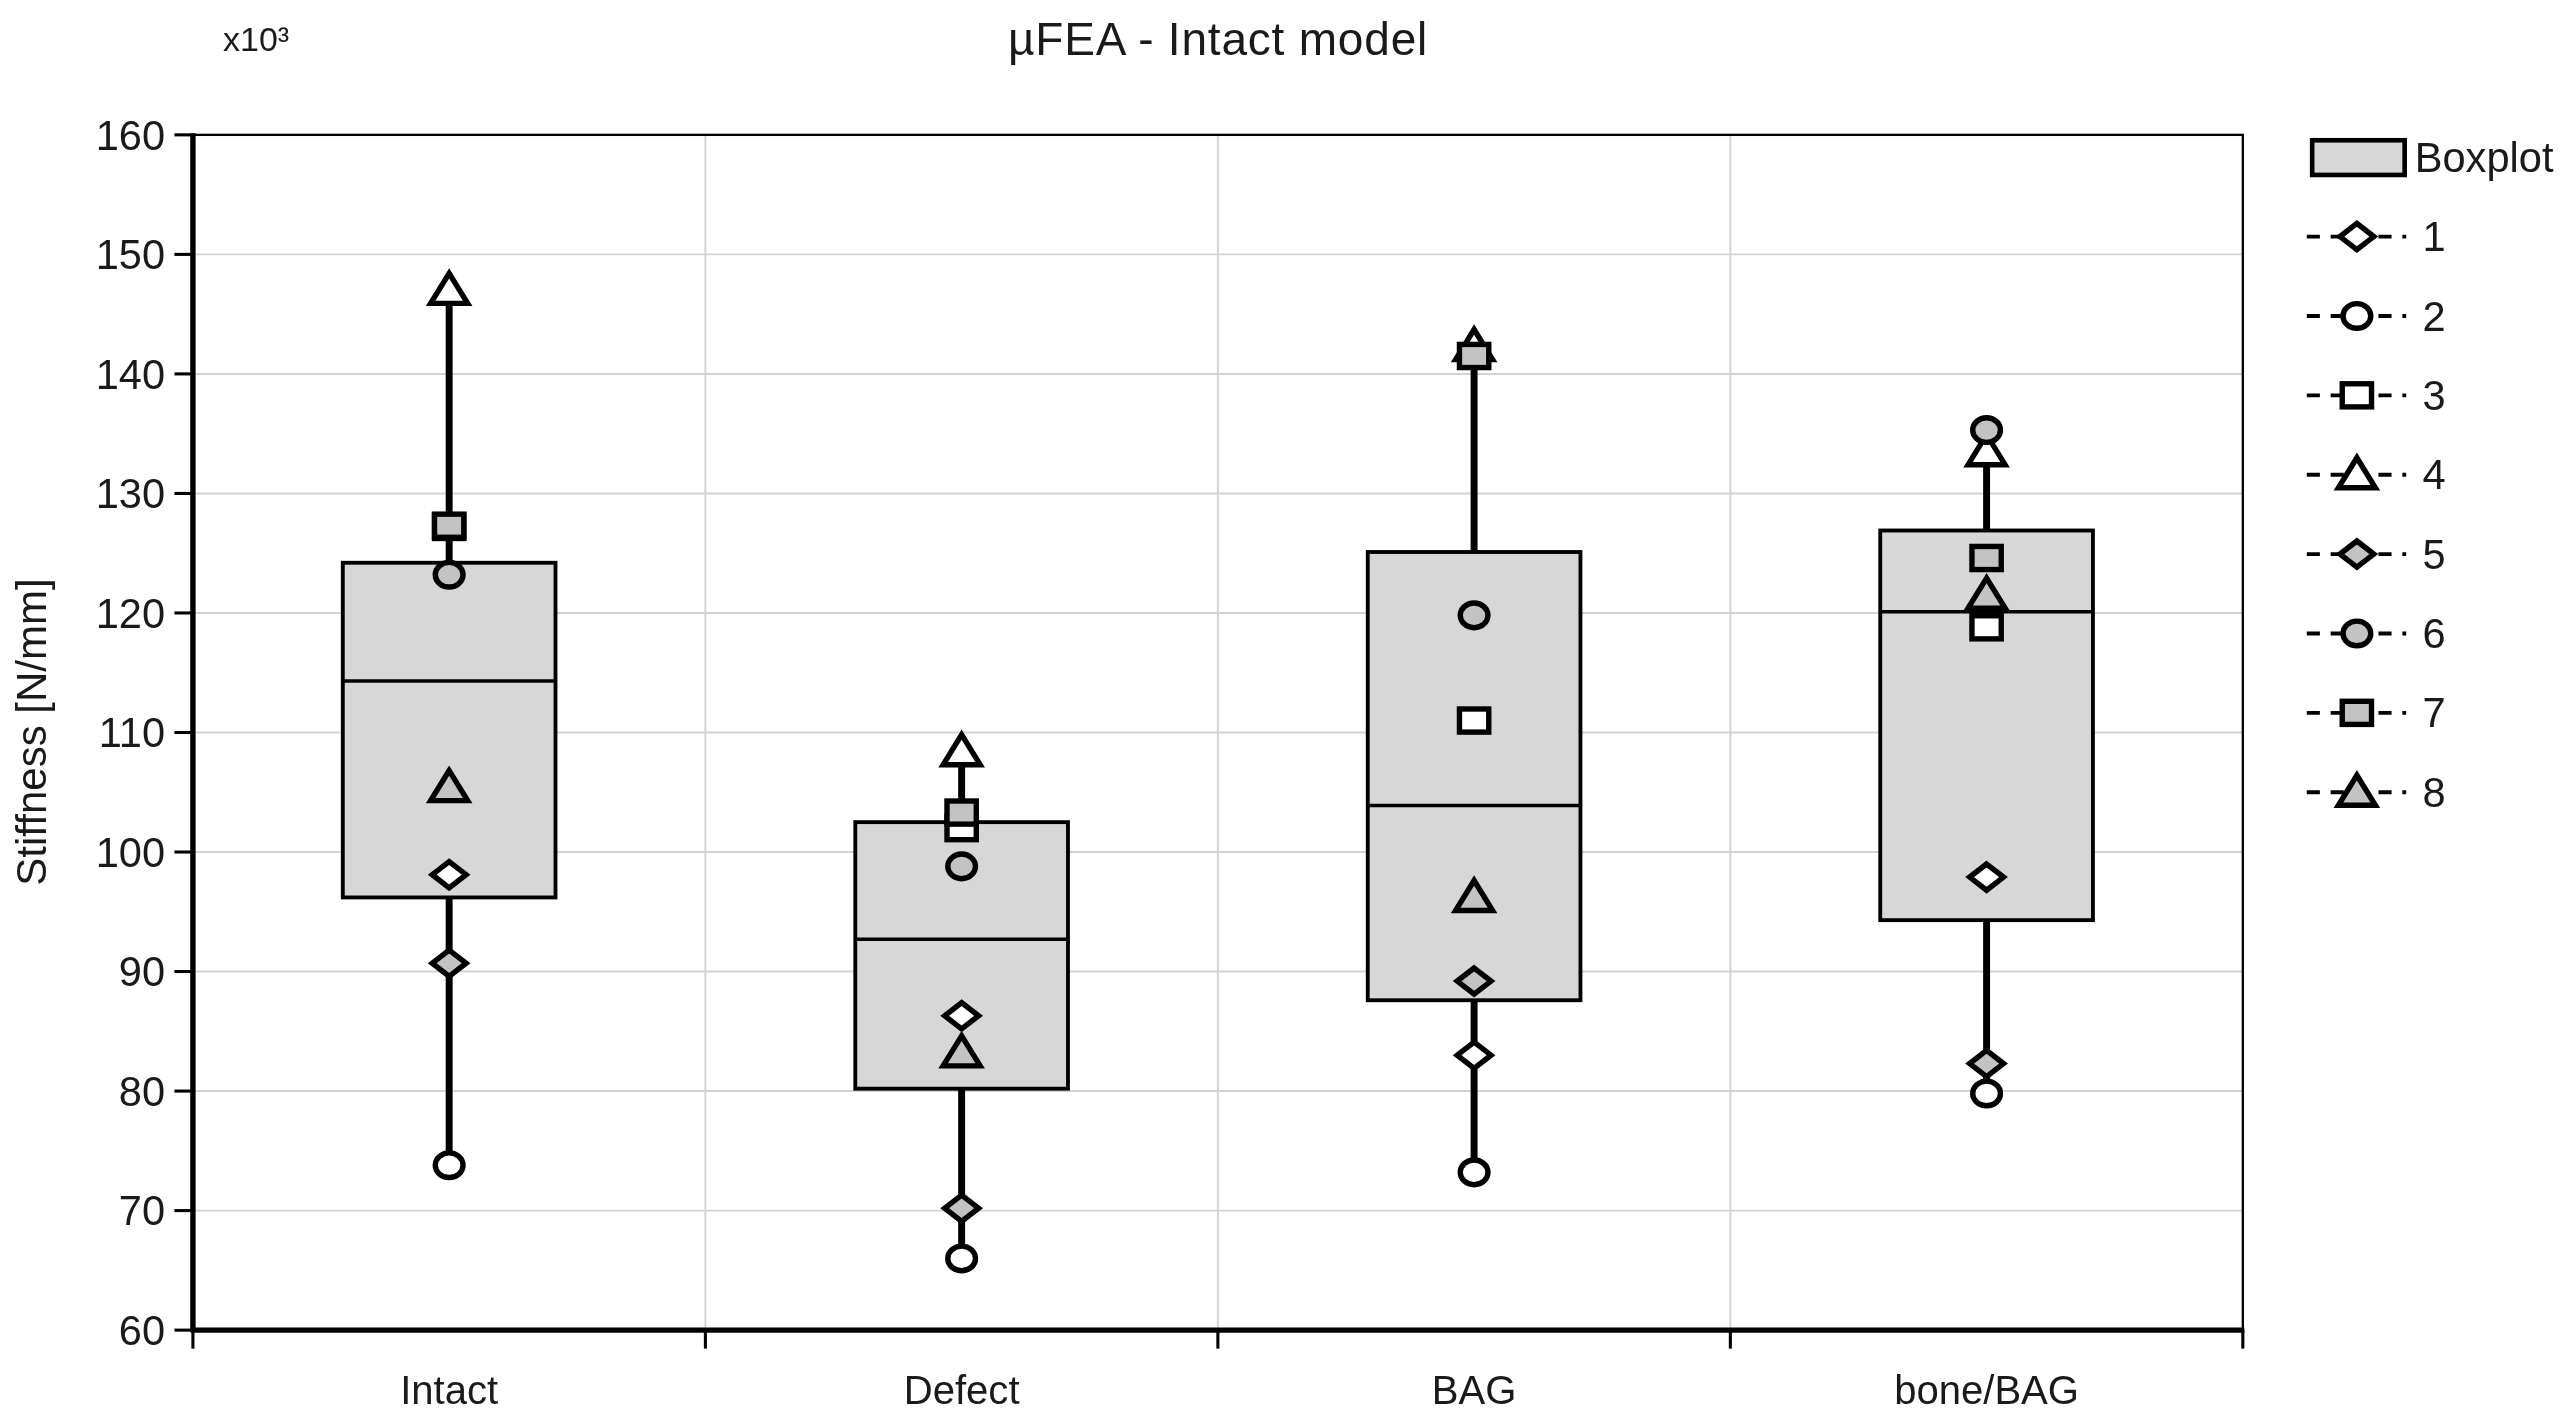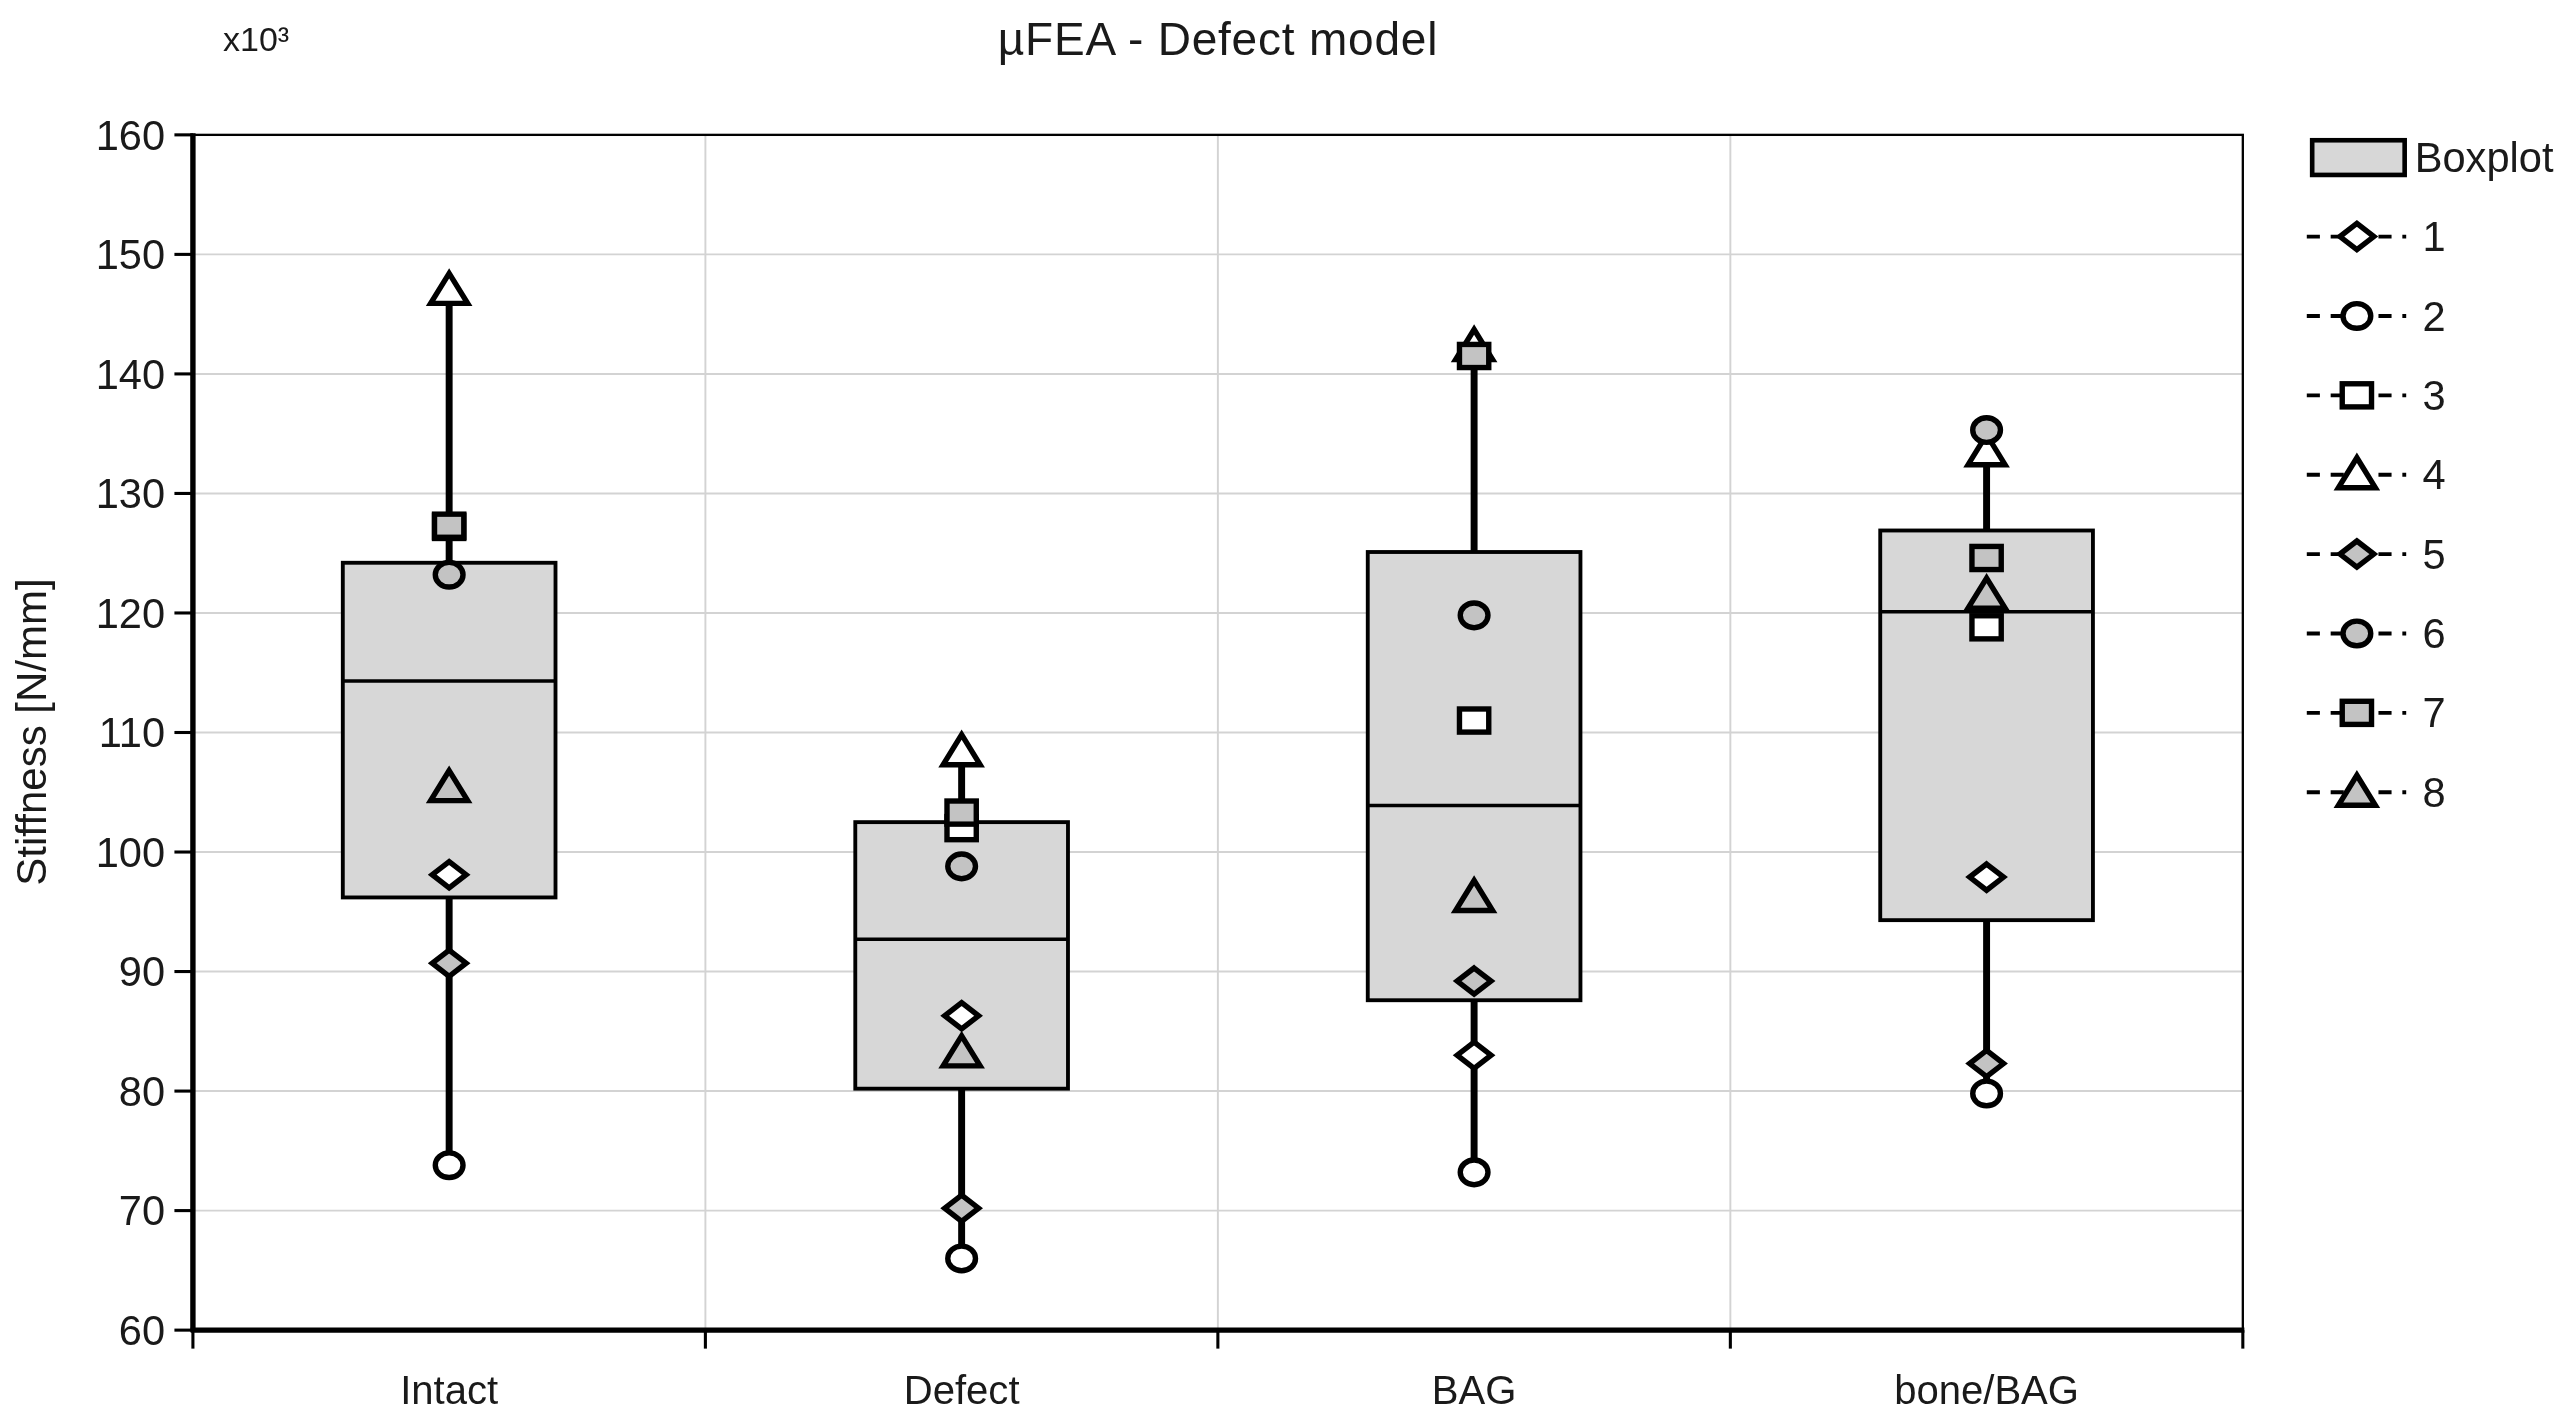--- a/index.html
+++ b/index.html
@@ -11,21 +11,21 @@
   .y-mult{position:absolute;left:188px;top:20px;font-size:34px;color:#1a1a1a;margin-left:35px;}
   .y-title{position:absolute;left:32px;top:732px;transform:translate(-50%,-50%) rotate(-90deg);
        white-space:nowrap;font-size:42px;color:#1a1a1a;}
   svg text{font-family:"Liberation Sans",sans-serif;fill:#1a1a1a;}
 </style>
 </head>
 <body>
 
 <div id="chart-root">
   <div class="y-mult">x10³</div>
-  <div class="chart-title">µFEA - Defect model</div>
+  <div class="chart-title">µFEA - Intact model</div>
   <div class="y-title">Stiffness [N/mm]</div>
   <svg id="plot" width="2576" height="1428" viewBox="0 0 3342 1853">
       <line x1="250" y1="1570.9" x2="2910" y2="1570.9" stroke="#d3d3d3" stroke-width="2.5"></line>
       <line x1="250" y1="1415.8" x2="2910" y2="1415.8" stroke="#d3d3d3" stroke-width="2.5"></line>
       <line x1="250" y1="1260.7" x2="2910" y2="1260.7" stroke="#d3d3d3" stroke-width="2.5"></line>
       <line x1="250" y1="1105.6" x2="2910" y2="1105.6" stroke="#d3d3d3" stroke-width="2.5"></line>
       <line x1="250" y1="950.5" x2="2910" y2="950.5" stroke="#d3d3d3" stroke-width="2.5"></line>
       <line x1="250" y1="795.4" x2="2910" y2="795.4" stroke="#d3d3d3" stroke-width="2.5"></line>
       <line x1="250" y1="640.3" x2="2910" y2="640.3" stroke="#d3d3d3" stroke-width="2.5"></line>
       <line x1="250" y1="485.2" x2="2910" y2="485.2" stroke="#d3d3d3" stroke-width="2.5"></line>

